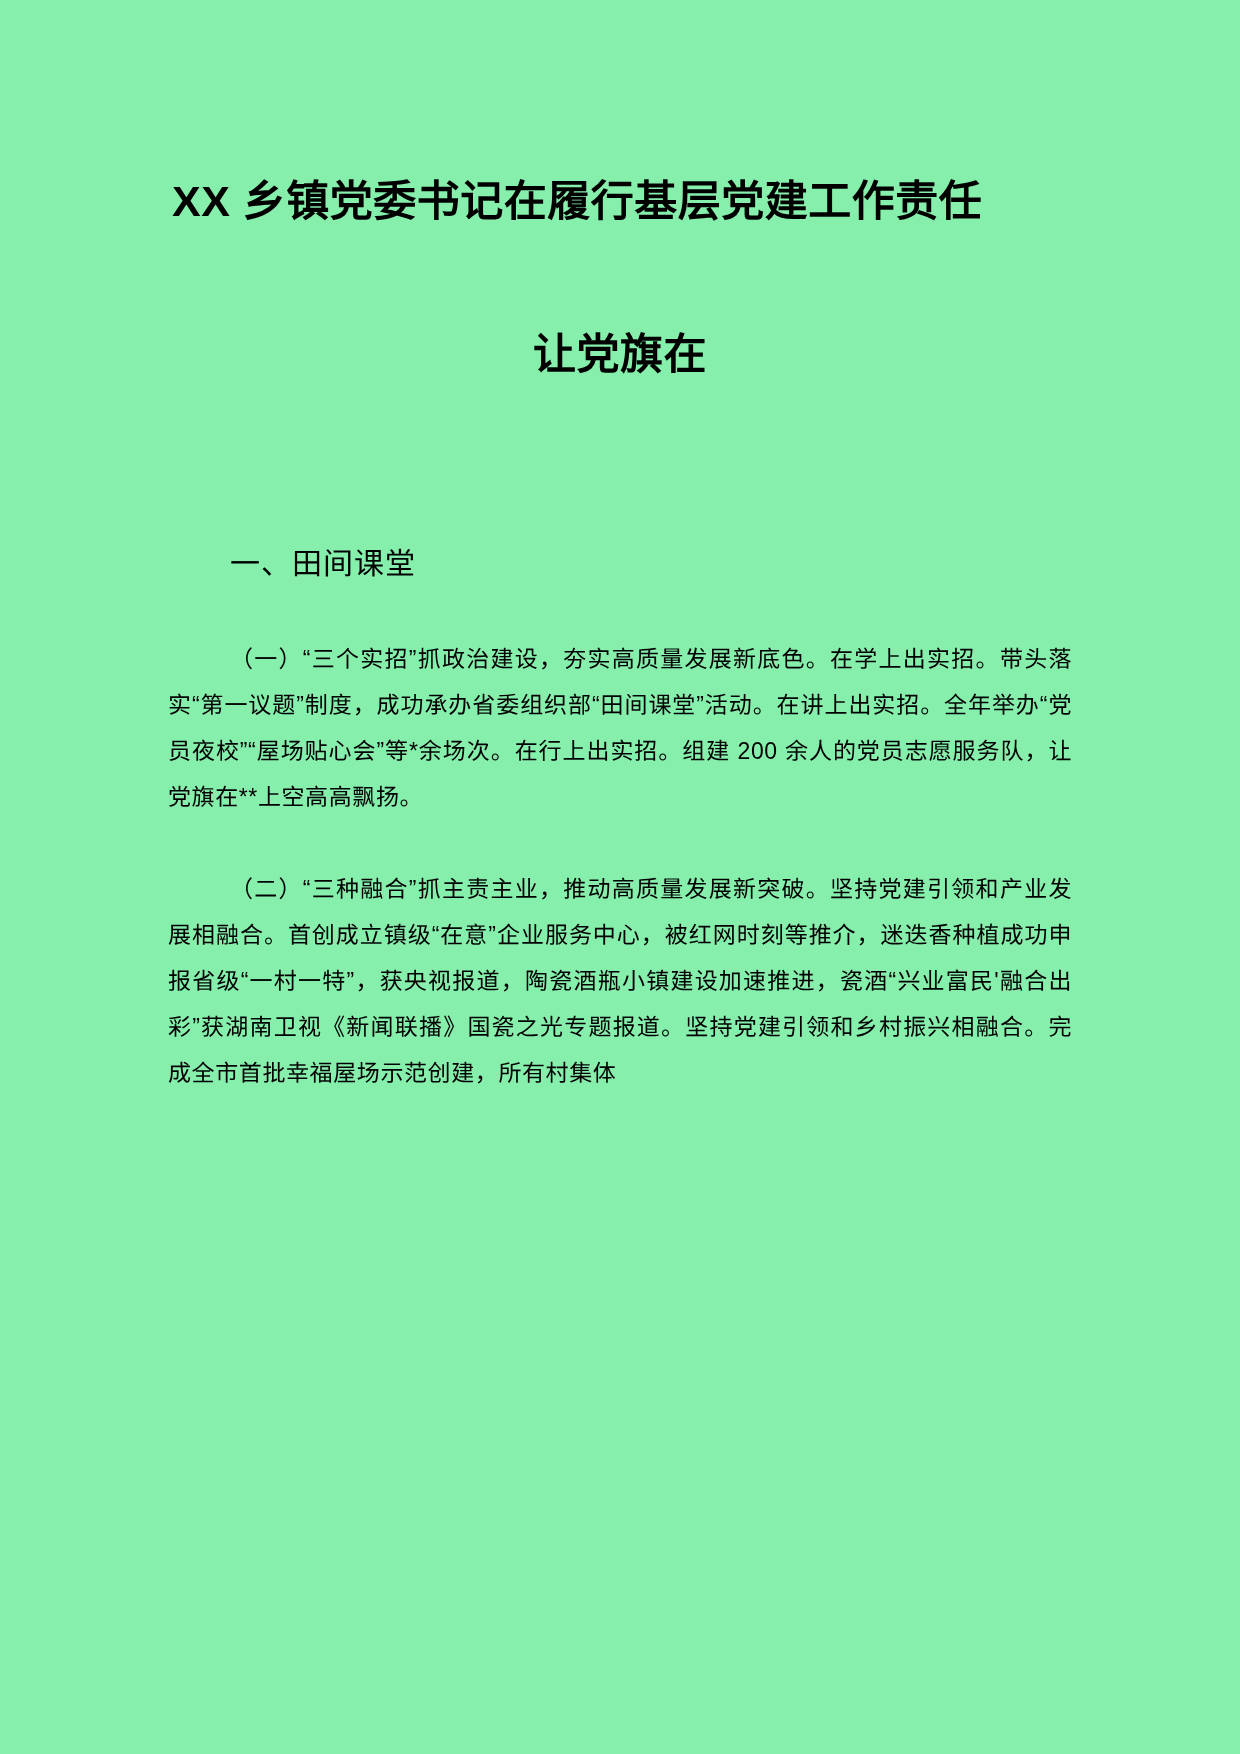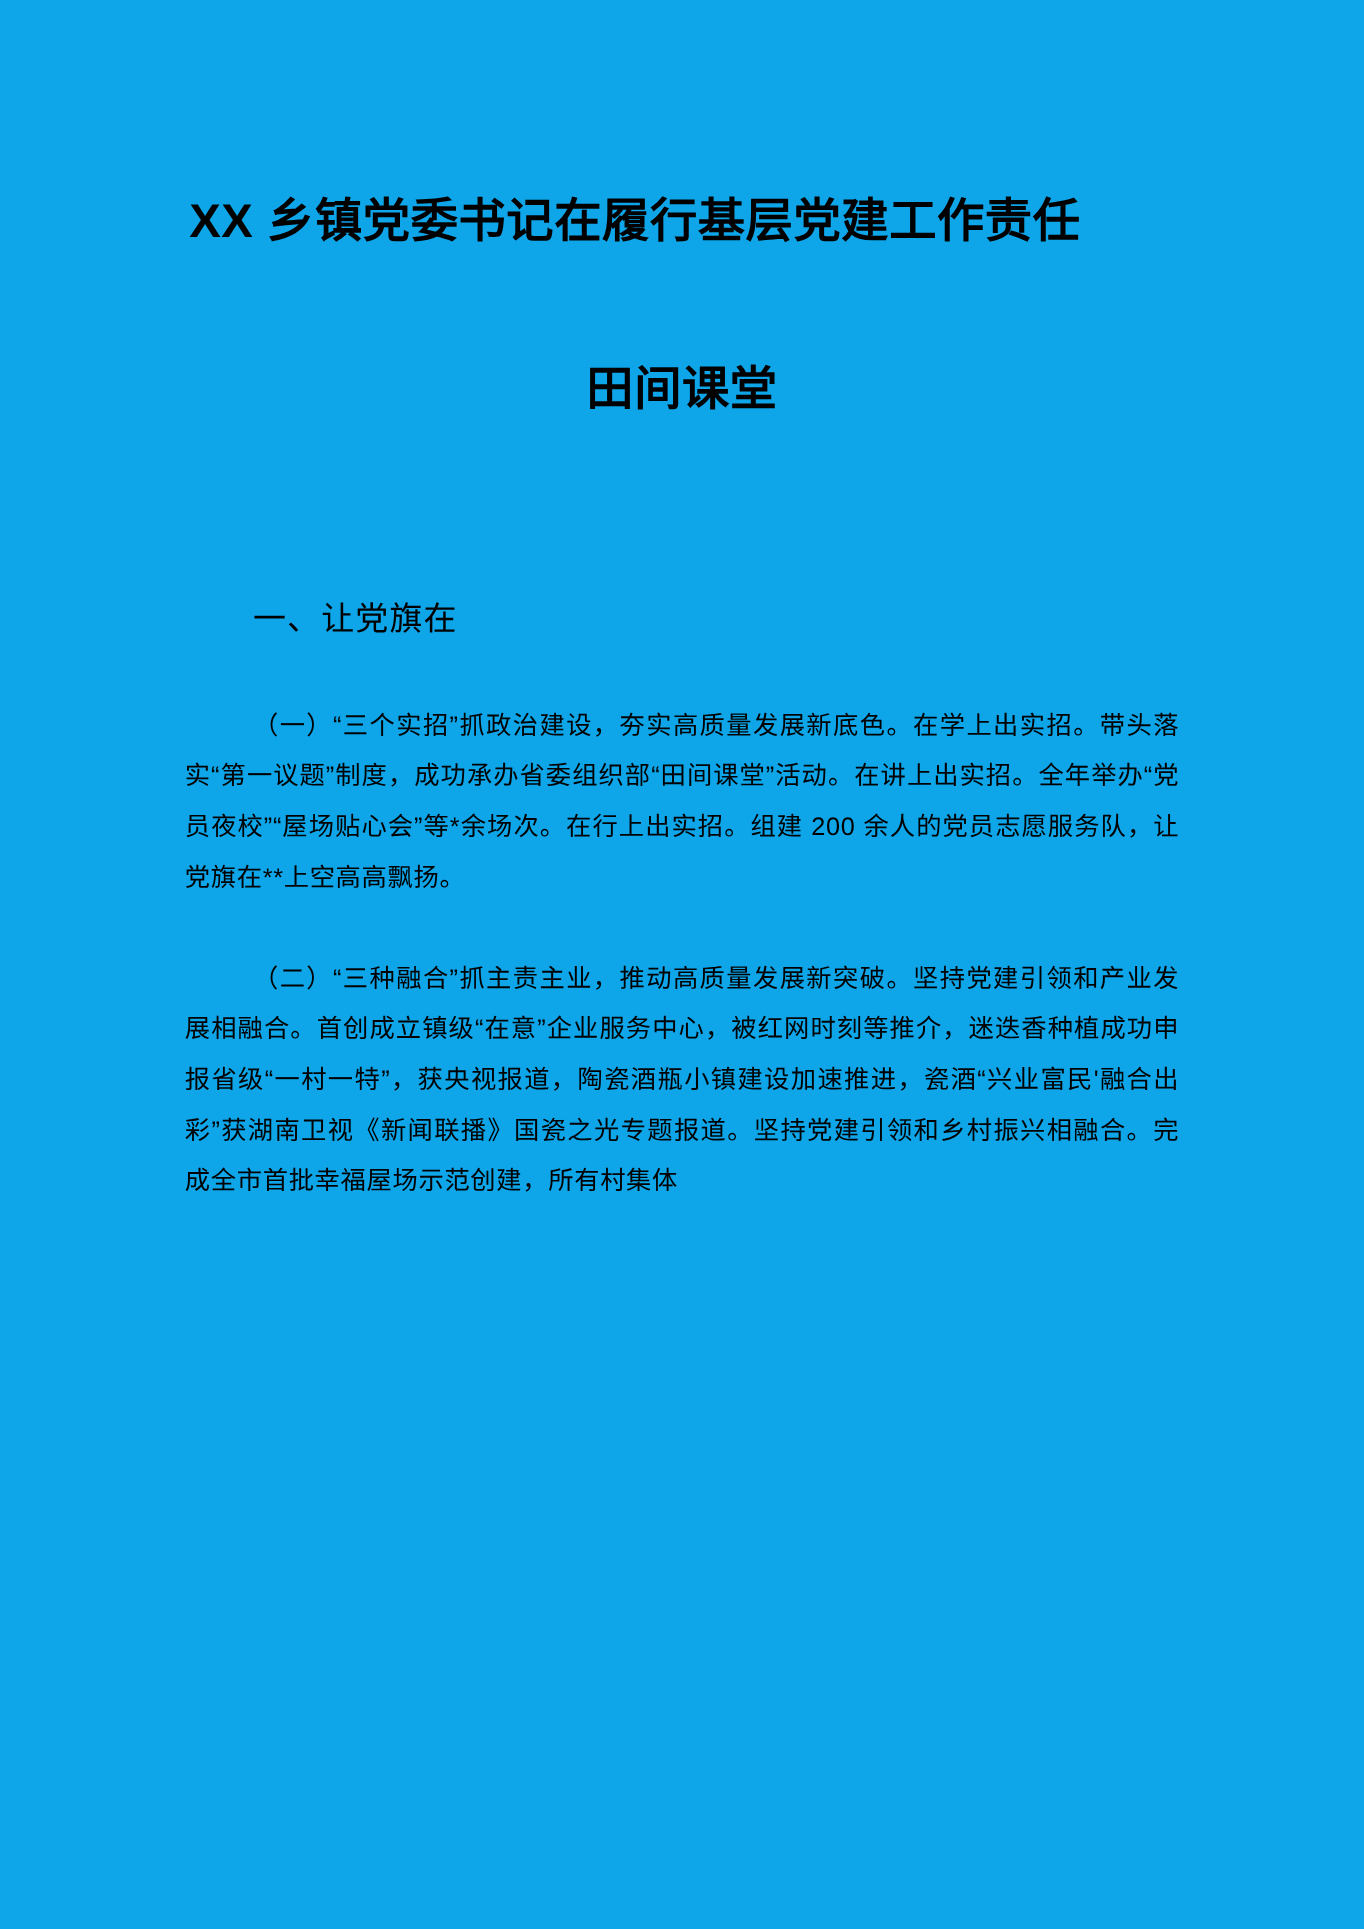--- a/index.html
+++ b/index.html
@@ -10,21 +10,21 @@
   }
   body {
     font-family: "Liberation Sans", "DejaVu Sans", sans-serif;
     color: #000000;
   }
   .page {
     position: relative;
     width: 1240px;
     height: 1754px;
     margin: 0 auto;
-    background: #0ea5e9;
+    background: #86efac;
     box-sizing: border-box;
     overflow: hidden;
   }
   .content {
     position: absolute;
     left: 168px;
     top: 0;
     width: 904px;
   }
   .doc-title {
@@ -67,22 +67,22 @@
   .para-gap-2 { margin-top: 46px; }
 </style>
 </head>
 <body>
 
 <div class="page">
   <div class="content">
 
     <div class="doc-title title-line-1">XX 乡镇党委书记在履行基层党建工作责任</div>
 
-    <div class="doc-title title-line-2">田间课堂</div>
+    <div class="doc-title title-line-2">让党旗在</div>
 
-    <div class="section-heading">一、让党旗在</div>
+    <div class="section-heading">一、田间课堂</div>
 
     <p class="body-para para-gap-1">（一）“三个实招”抓政治建设，夯实高质量发展新底色。在学上出实招。带头落实“第一议题”制度，成功承办省委组织部“田间课堂”活动。在讲上出实招。全年举办“党员夜校”“屋场贴心会”等*余场次。在行上出实招。组建 200 余人的党员志愿服务队，让党旗在**上空高高飘扬。</p>
 
     <p class="body-para para-gap-2">（二）“三种融合”抓主责主业，推动高质量发展新突破。坚持党建引领和产业发展相融合。首创成立镇级“在意”企业服务中心，被红网时刻等推介，迷迭香种植成功申报省级“一村一特”，获央视报道，陶瓷酒瓶小镇建设加速推进，瓷酒“兴业富民'融合出彩”获湖南卫视《新闻联播》国瓷之光专题报道。坚持党建引领和乡村振兴相融合。完成全市首批幸福屋场示范创建，所有村集体</p>
 
   </div>
 </div>
 
 </body></html>

